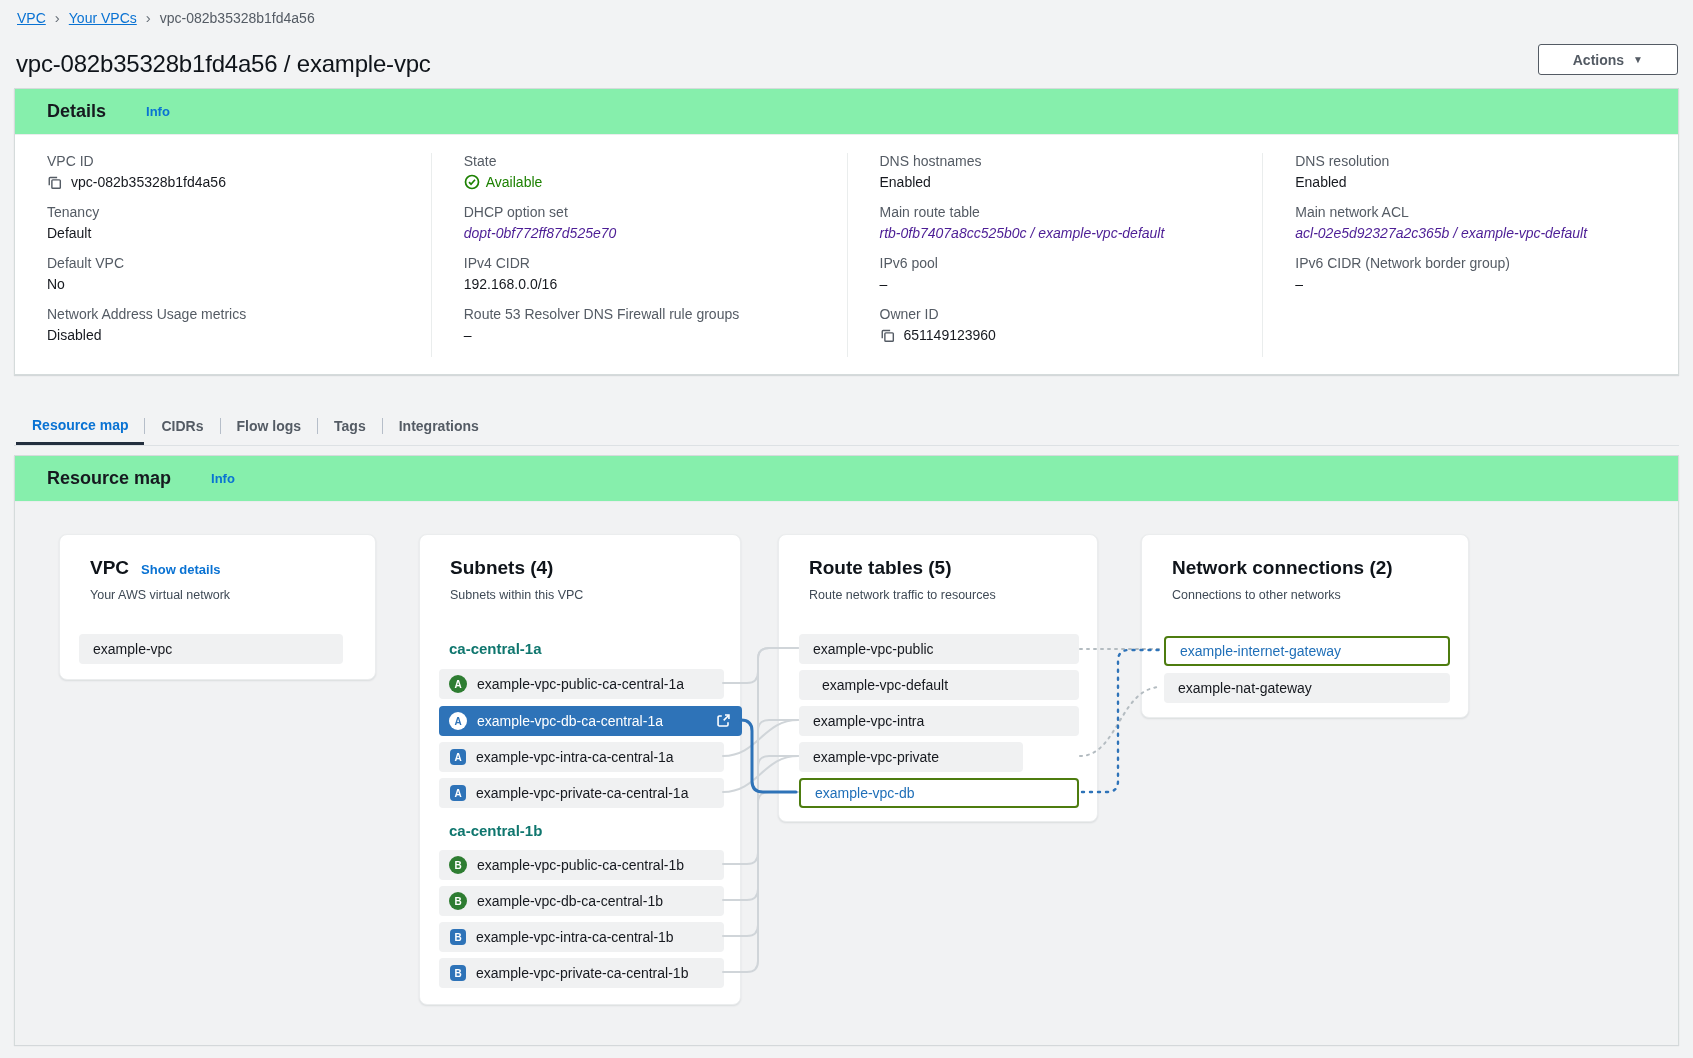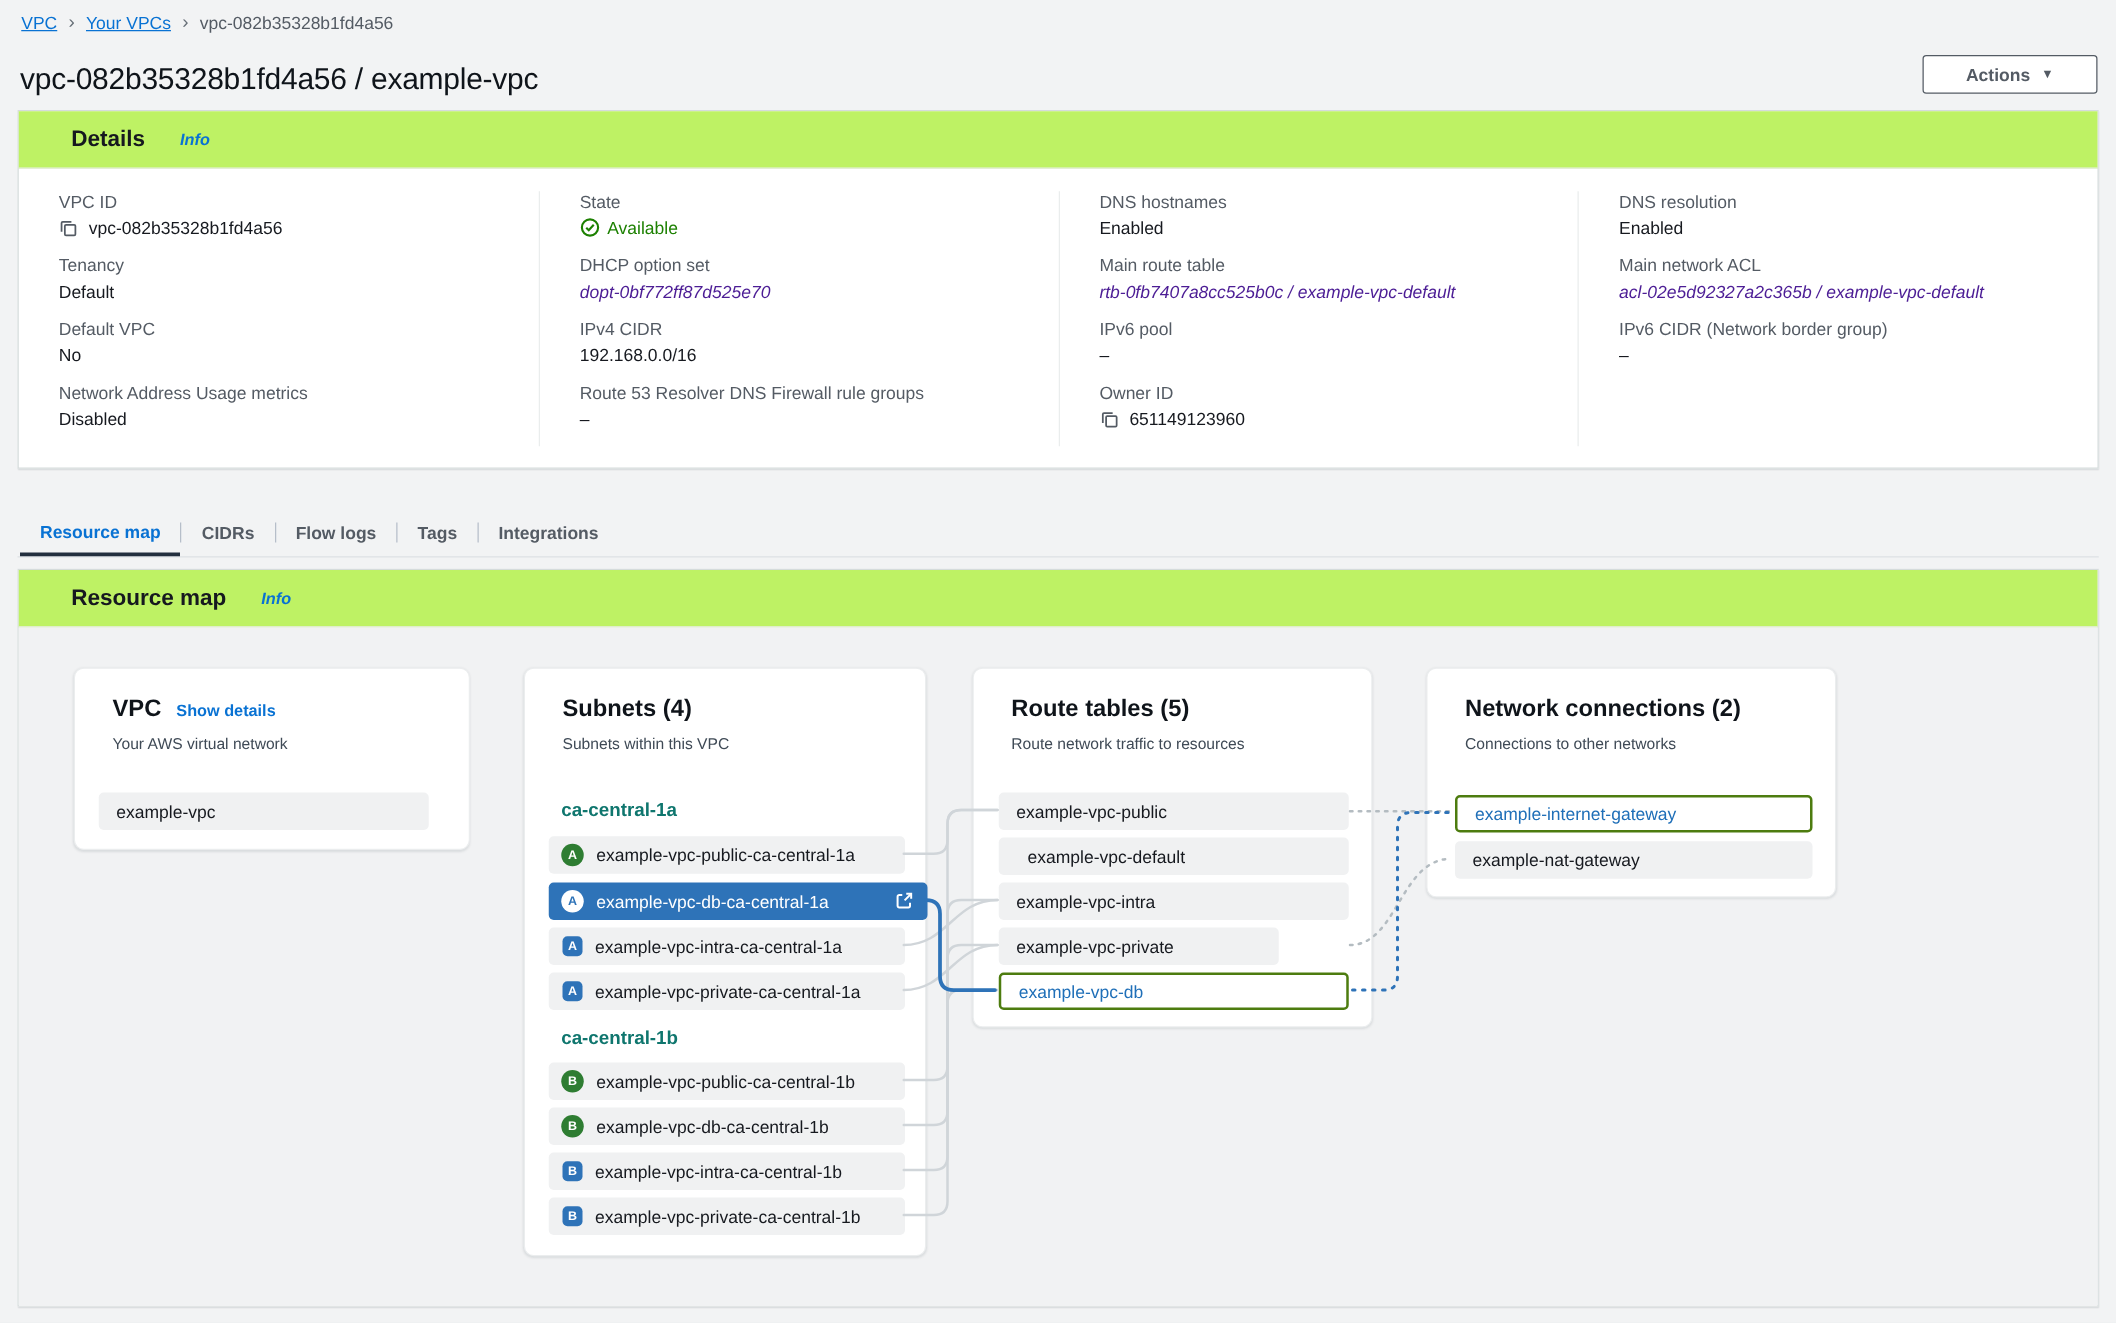--- a/index.html
+++ b/index.html
@@ -15,23 +15,23 @@
   
   .page-title { position:absolute; left:16px; top:38px; font-size:24px; font-weight:500; color:#0f141a; letter-spacing:-0.2px;margin-top:12px; }
   .actions-btn { position:absolute; right:15px; top:44px; height:31px; padding:0 34px; background:#fff;
     border:1px solid #545b64; border-radius:3px; font-size:14px; font-weight:700; color:#545b64;
     display:flex; align-items:center; gap:9px; cursor:pointer; }
   .caret { font-size:10px; line-height:1; color:#545b64; }
 
   
   .panel { position:absolute; left:14px; width:1665px; background:#fff; border:1px solid #d5dbdb;
     box-shadow:0 1px 1px rgba(0,28,36,0.12); }
-  .panel-header { height:46px; display:flex; align-items:center; padding:0 42px; border-bottom:1px solid #eaeded; background:#bef264; }
+  .panel-header { height:46px; display:flex; align-items:center; padding:0 32px; border-bottom:1px solid #eaeded; background:#86efac;gap:40px; }
   .panel-title { font-size:18px; font-weight:700; color:#16191f; }
-  .info-link { font-size:13px; font-weight:700; color:#0972d3; margin-left:28px; cursor:pointer;font-style:italic; }
+  .info-link { font-size:13px; font-weight:700; color:#0972d3; margin-left:0; cursor:pointer; }
 
   
   #details-panel { top:88px; height:287px; }
   .details-body { display:grid; grid-template-columns:1fr 1fr 1fr 1fr; padding:18px 0 10px 0; }
   .details-col { padding:0 30px 0 32px; }
   .details-col + .details-col { border-left:1px solid #eaeded; }
   .field { margin-bottom:14px; }
   .field-label { font-size:14px; color:#545b64; margin-bottom:5px; }
   .field-value { font-size:14px; color:#16191f; display:flex; align-items:center; gap:9px; }
   .field-value.link { color:#4c1d95; cursor:pointer;font-style:italic; }

